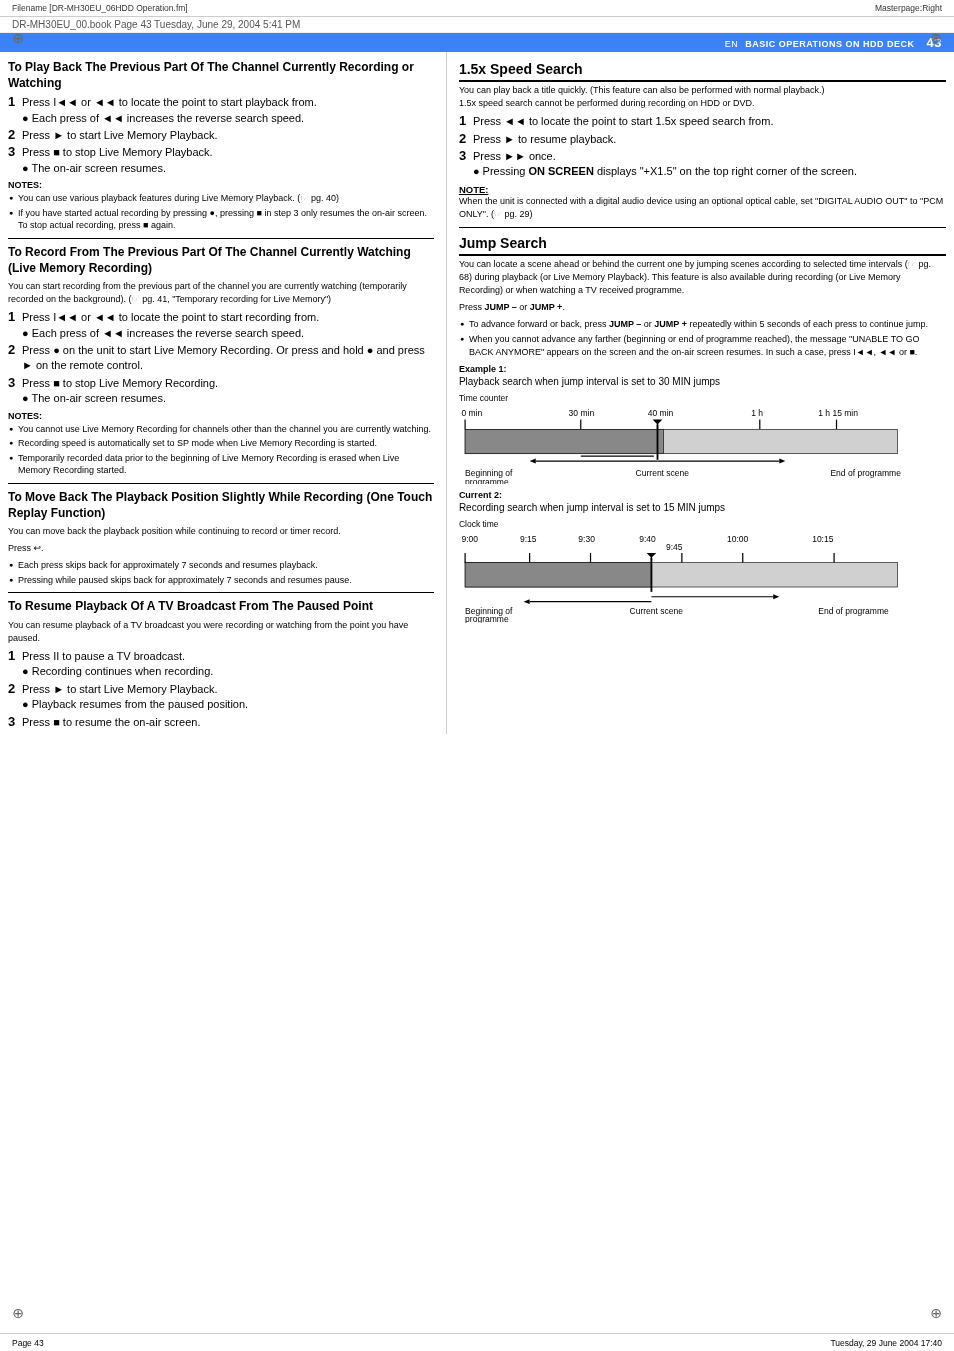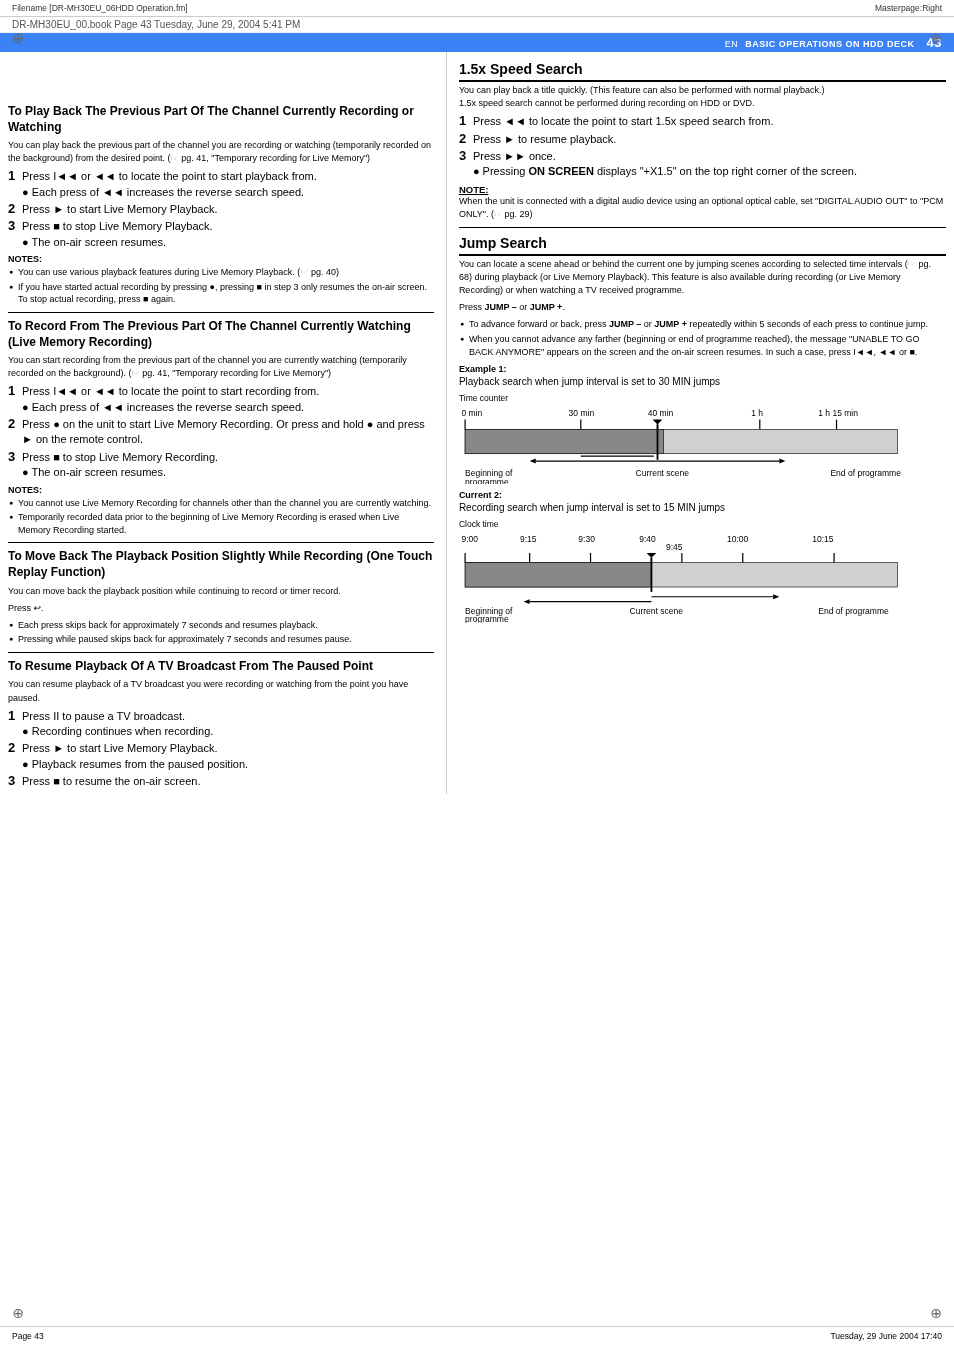--- a/index.html
+++ b/index.html
@@ -64,21 +64,20 @@
     
     .main-content {
       display: flex;
       padding: 0 8px;
       gap: 12px;
     }
 
     .left-col {
       width: 46%;
       padding-top: 8px;
-      margin-top: 44px;
     }
 
     .right-col {
       width: 54%;
       padding-top: 8px;
       border-left: 1px solid #ccc;
       padding-left: 12px;
     }
 
     
@@ -199,21 +198,21 @@
       margin: 6px 0 2px 0;
     }
     .example-desc {
       font-size: 10px;
       margin-bottom: 3px;
     }
 
     
     .page-footer {
       position: absolute;
-      bottom: 10px;
+      bottom: 3px;
       left: 0;
       right: 0;
       display: flex;
       justify-content: space-between;
       align-items: center;
       padding: 0 12px;
       font-size: 8.5px;
       color: #000;
       border-top: 1px solid #ccc;
       padding-top: 4px;
@@ -259,21 +258,20 @@
     &nbsp;&nbsp;
     <span class="num">43</span>
   </div>
 
   <div class="main-content">
 
     <div class="left-col">
 
       <div>
         <div class="section-h2">To Play Back The Previous Part Of The Channel Currently Recording or Watching</div>
-        <p class="body-text">You can play back the previous part of the channel you are recording or watching (temporarily recorded on the background) from the desired point. (☞ pg. 41, "Temporary recording for Live Memory")</p>
         <div class="steps">
           <div class="step-item">
             <span class="step-num">1</span>
             <div class="step-text">
               <span>Press I◄◄ or ◄◄ to locate the point to start playback from.</span><br>
               <span>● Each press of ◄◄ increases the reverse search speed.</span>
             </div>
           </div>
           <div class="step-item">
             <span class="step-num">2</span>
@@ -315,20 +313,21 @@
             <span class="step-num">3</span>
             <div class="step-text">
               <span>Press ■ to stop Live Memory Recording.</span><br>
               <span>● The on-air screen resumes.</span>
             </div>
           </div>
         </div>
         <div class="notes-label">NOTES:</div>
         <ul class="bullet-list">
           <li class="bullet-item">You cannot use Live Memory Recording for channels other than the channel you are currently watching.</li>
+          <li class="bullet-item">Recording speed is automatically set to SP mode when Live Memory Recording is started.</li>
           <li class="bullet-item">Temporarily recorded data prior to the beginning of Live Memory Recording is erased when Live Memory Recording started.</li>
         </ul>
       </div>
 
       <hr class="divider">
 
       <div>
         <div class="section-h2">To Move Back The Playback Position Slightly While Recording (One Touch Replay Function)</div>
         <p class="body-text">You can move back the playback position while continuing to record or timer record.</p>
         <p class="body-text">Press ↩.</p>

